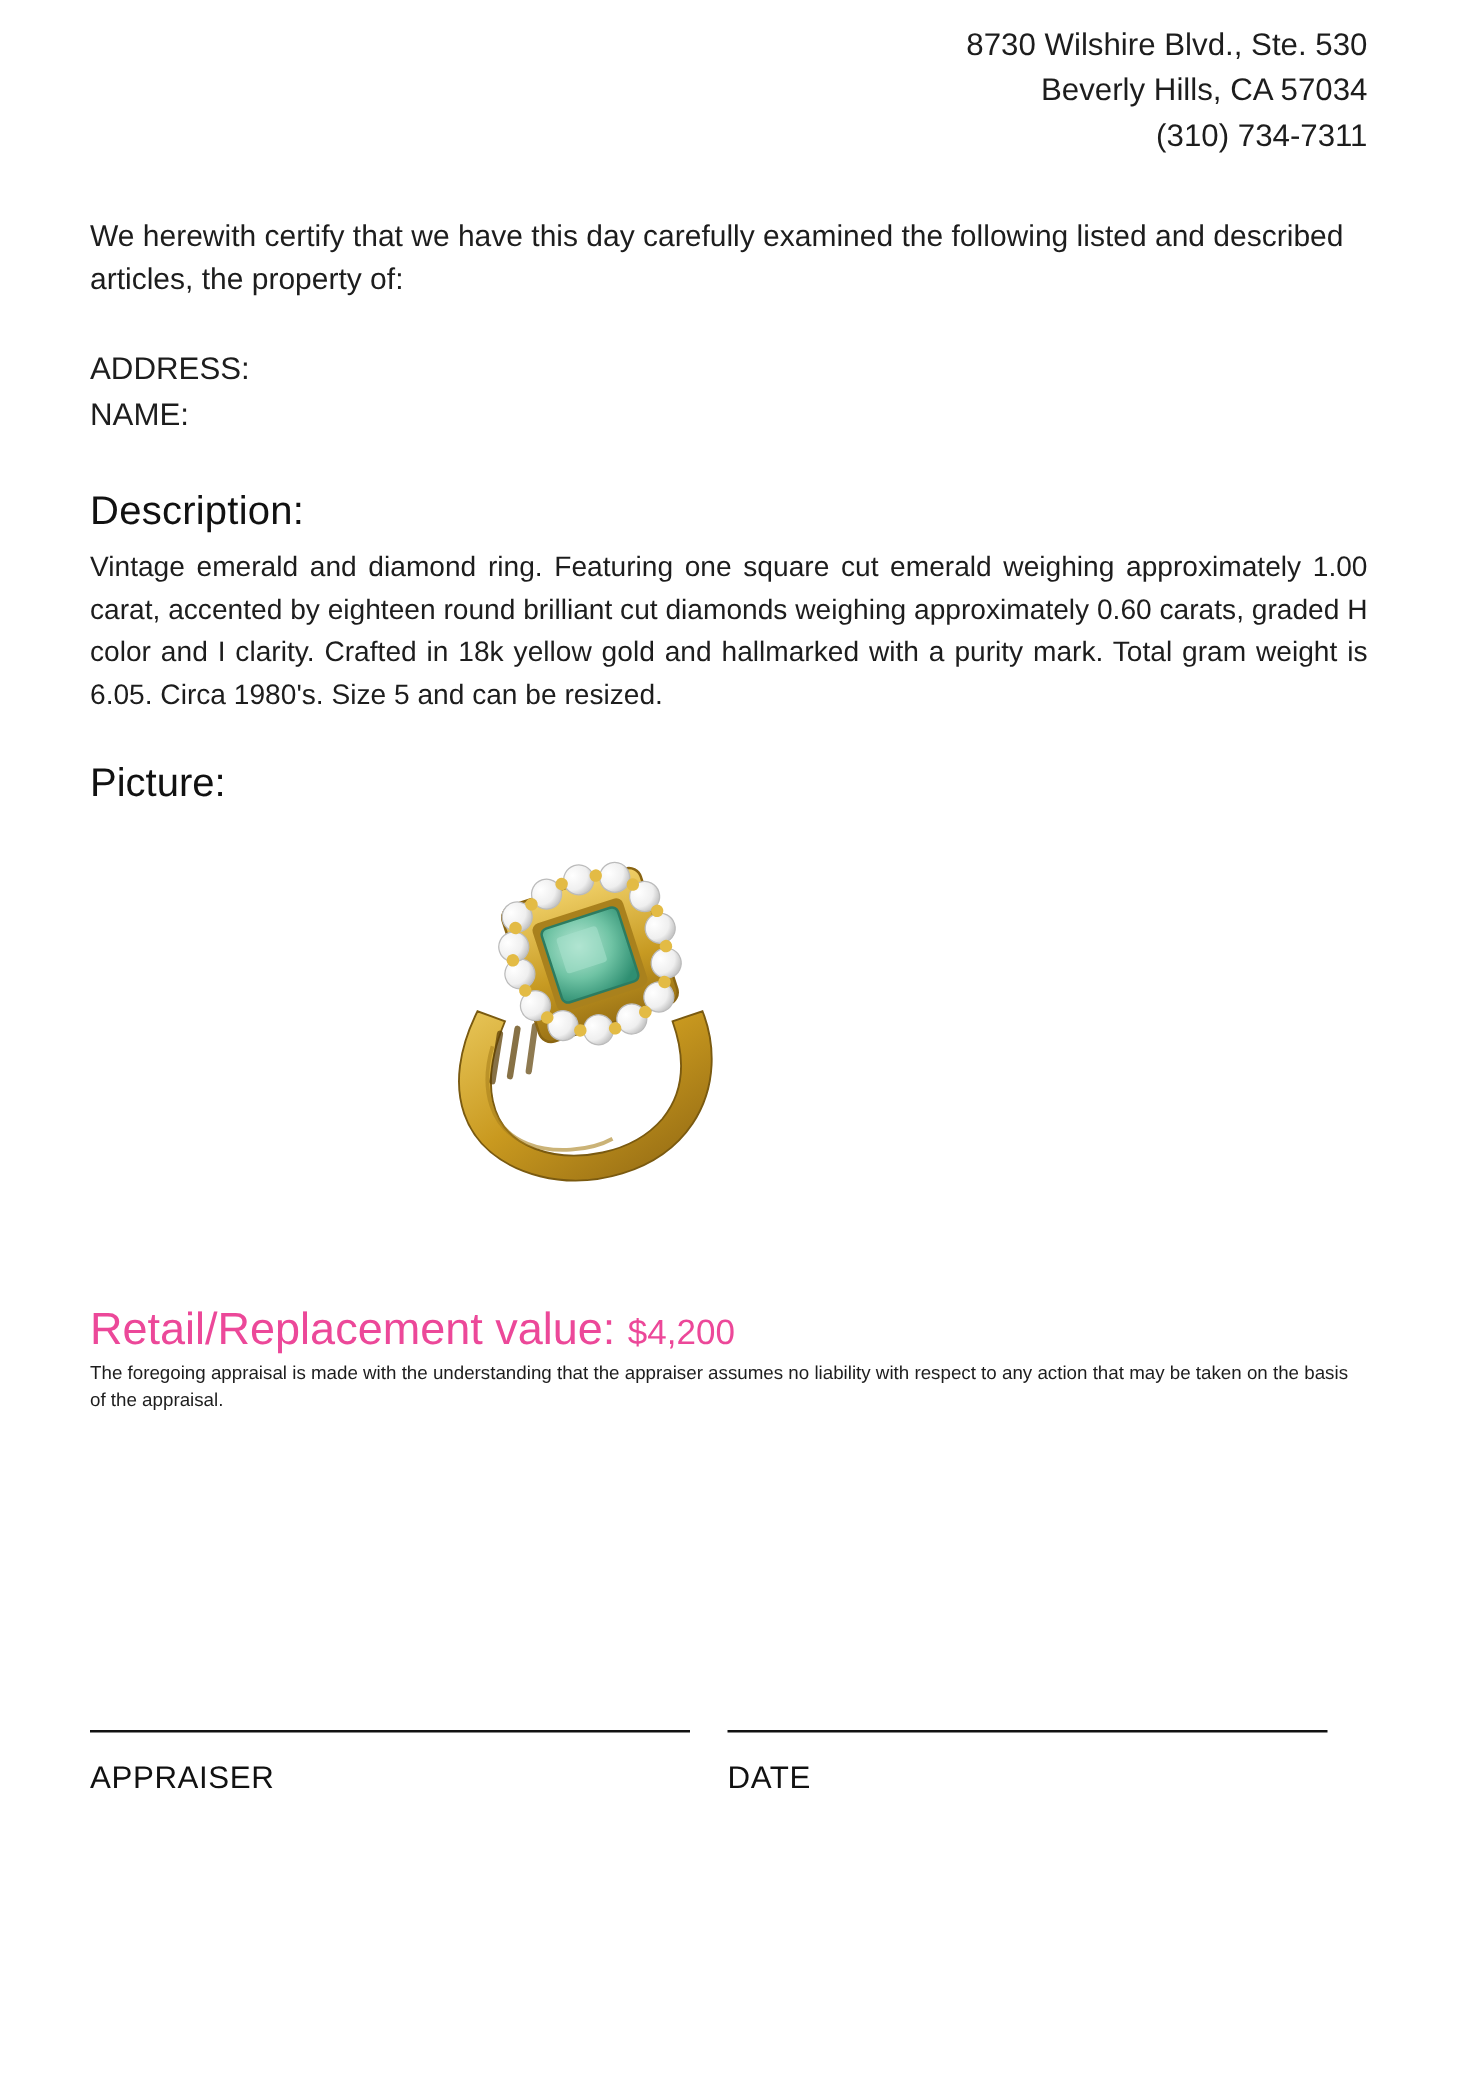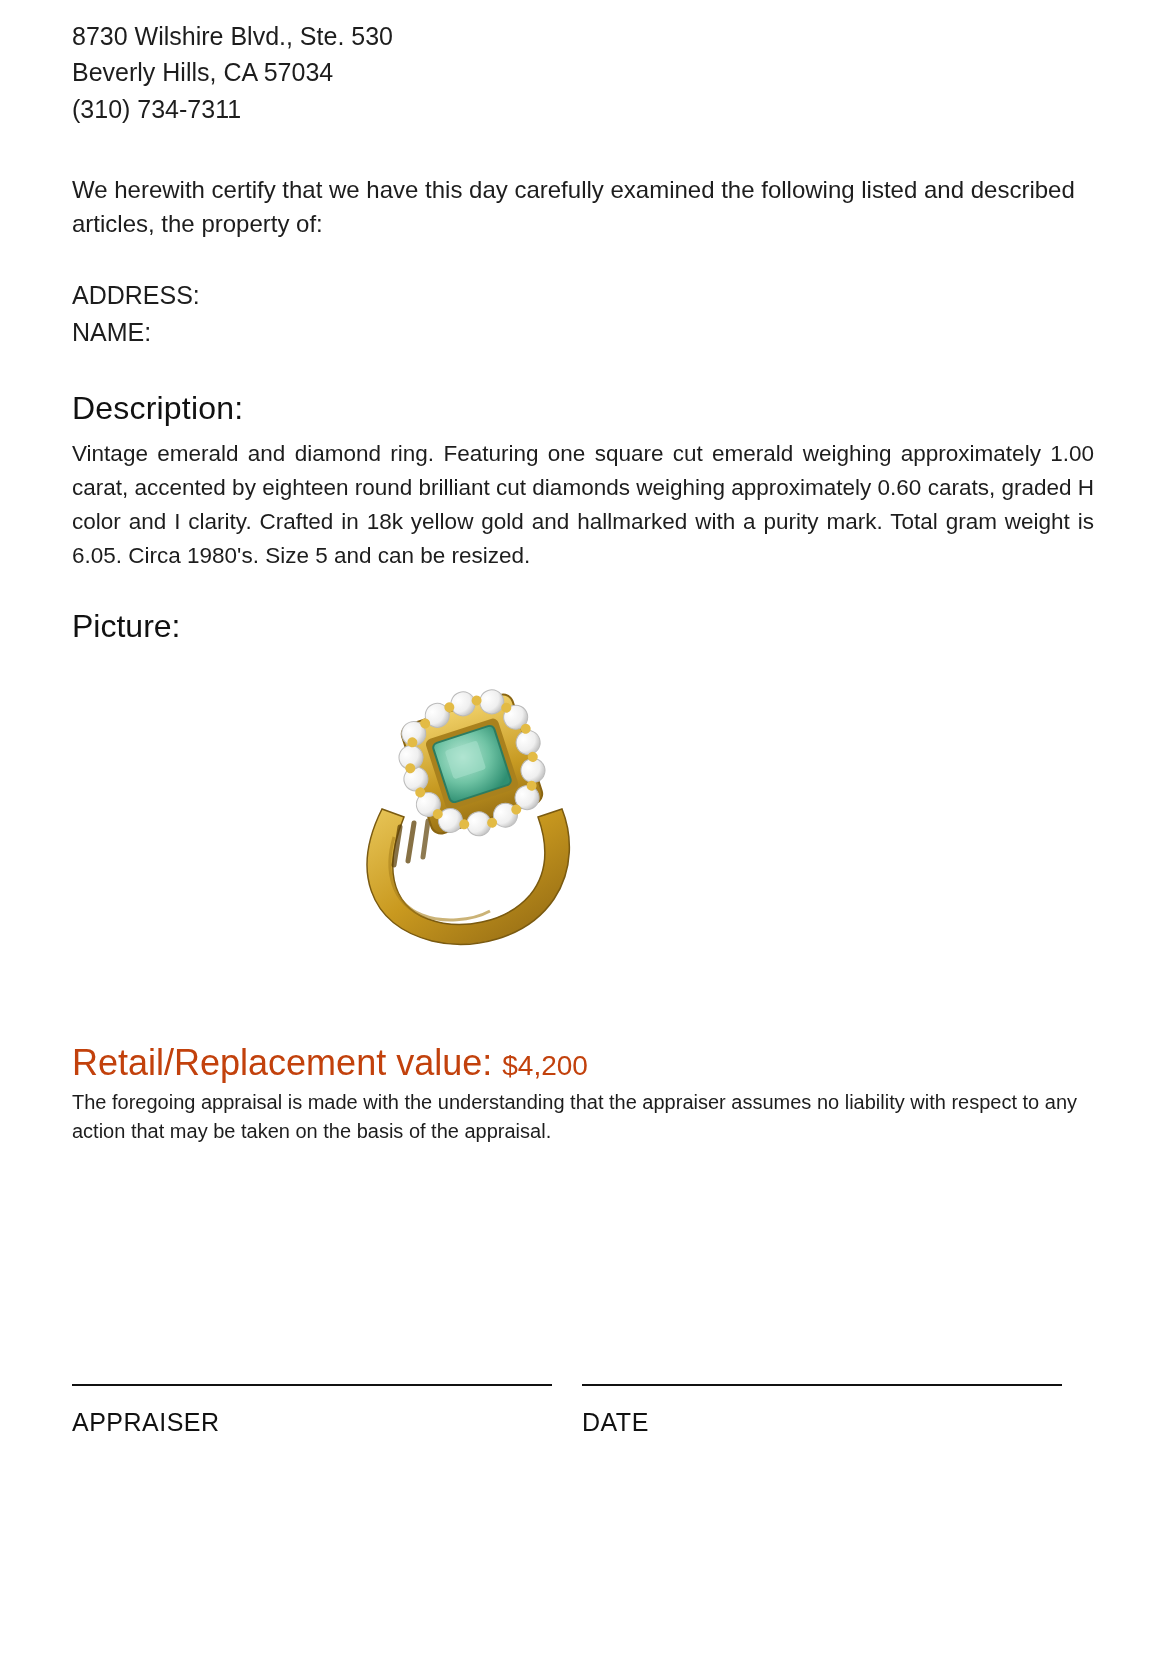--- a/index.html
+++ b/index.html
@@ -34,21 +34,21 @@
     font-weight: 400;
     line-height: 1.05;
     white-space: nowrap;
   }
   .brand .amp {
     font-size: 52px;
     position: relative;
     top: -2px;
   }
   .addr {
-    text-align: left;
+    text-align: right;
     font-size: 25px;
     line-height: 1.45;
     color: #1d1d1d;
     margin-top: 18px;
     font-weight: 400;
   }
 
   
   .certify {
     margin-top: 46px;
@@ -103,30 +103,30 @@
     left: 250px;
     top: 20px;
     width: 290px;
     height: 300px;
   }
 
   
   .value-line {
     margin-top: 14px;
     font-size: 36px;
-    color: #c2410c;
+    color: #ec4899;
     font-weight: 400;
     line-height: 1.1;
   }
   .value-line .amount {
     font-size: 28px;
   }
   .disclaimer {
     margin-top: 6px;
-    font-size: 20px;
+    font-size: 15px;
     line-height: 1.45;
     color: #1d1d1d;
   }
 
   
   .sig-row {
     position: absolute;
     left: 72px;
     right: 72px;
     bottom: 245px;

